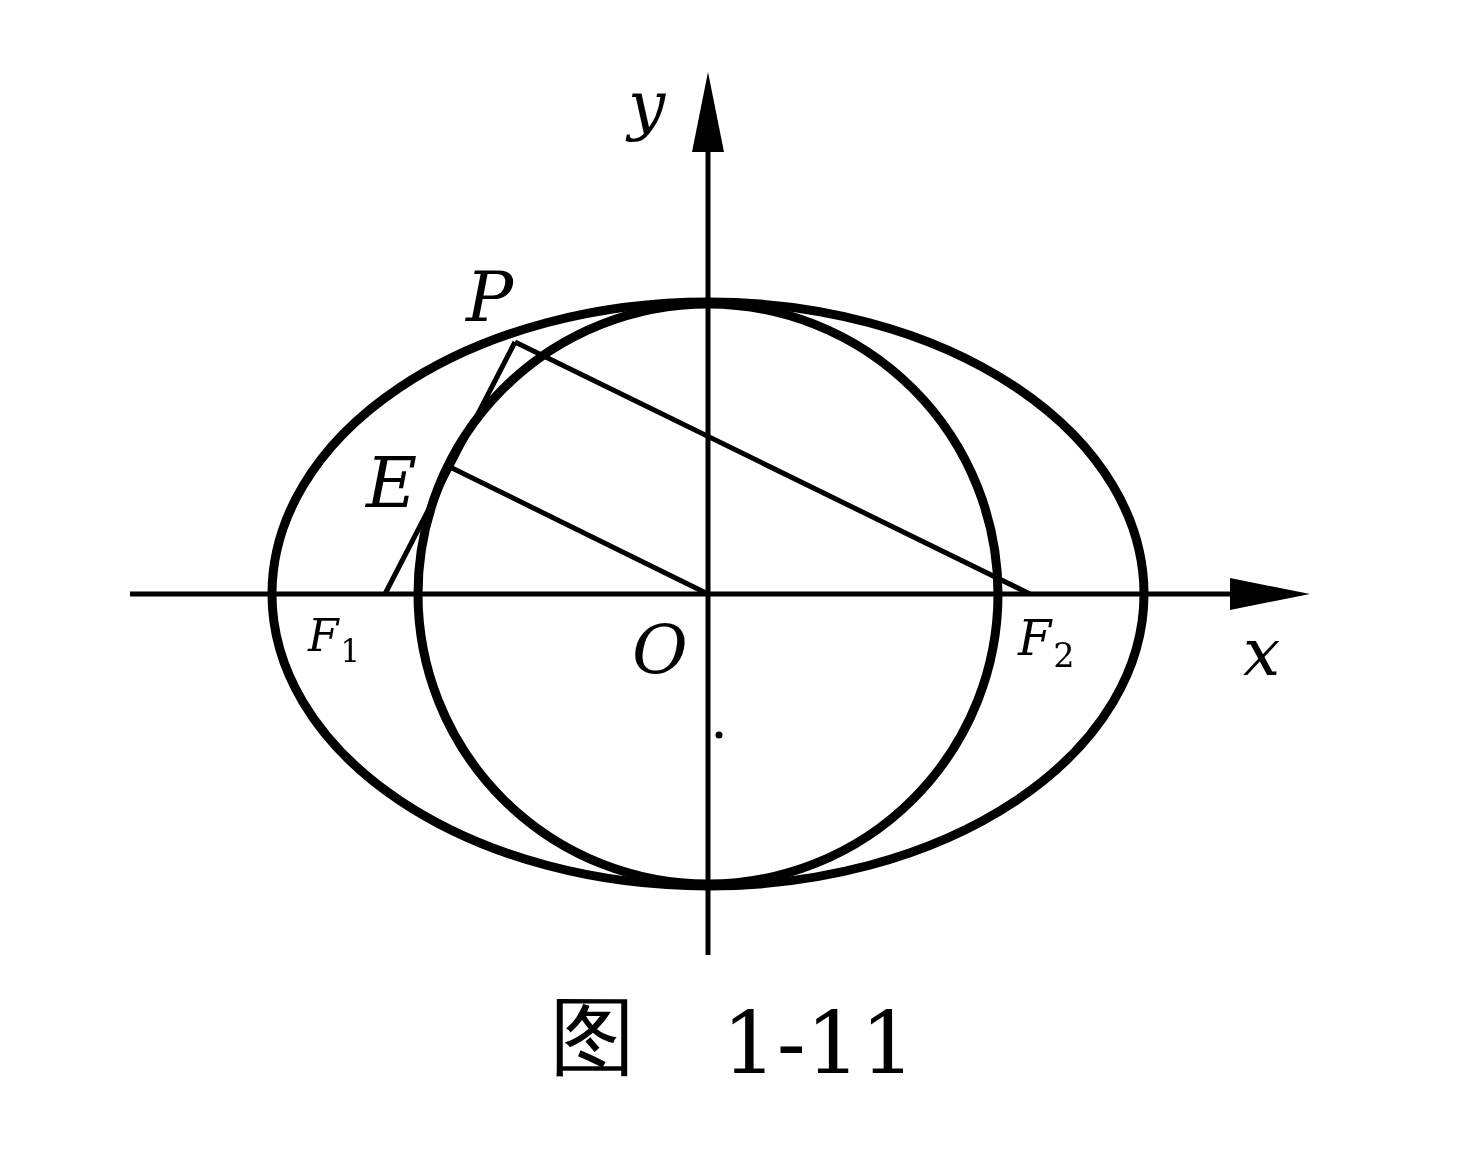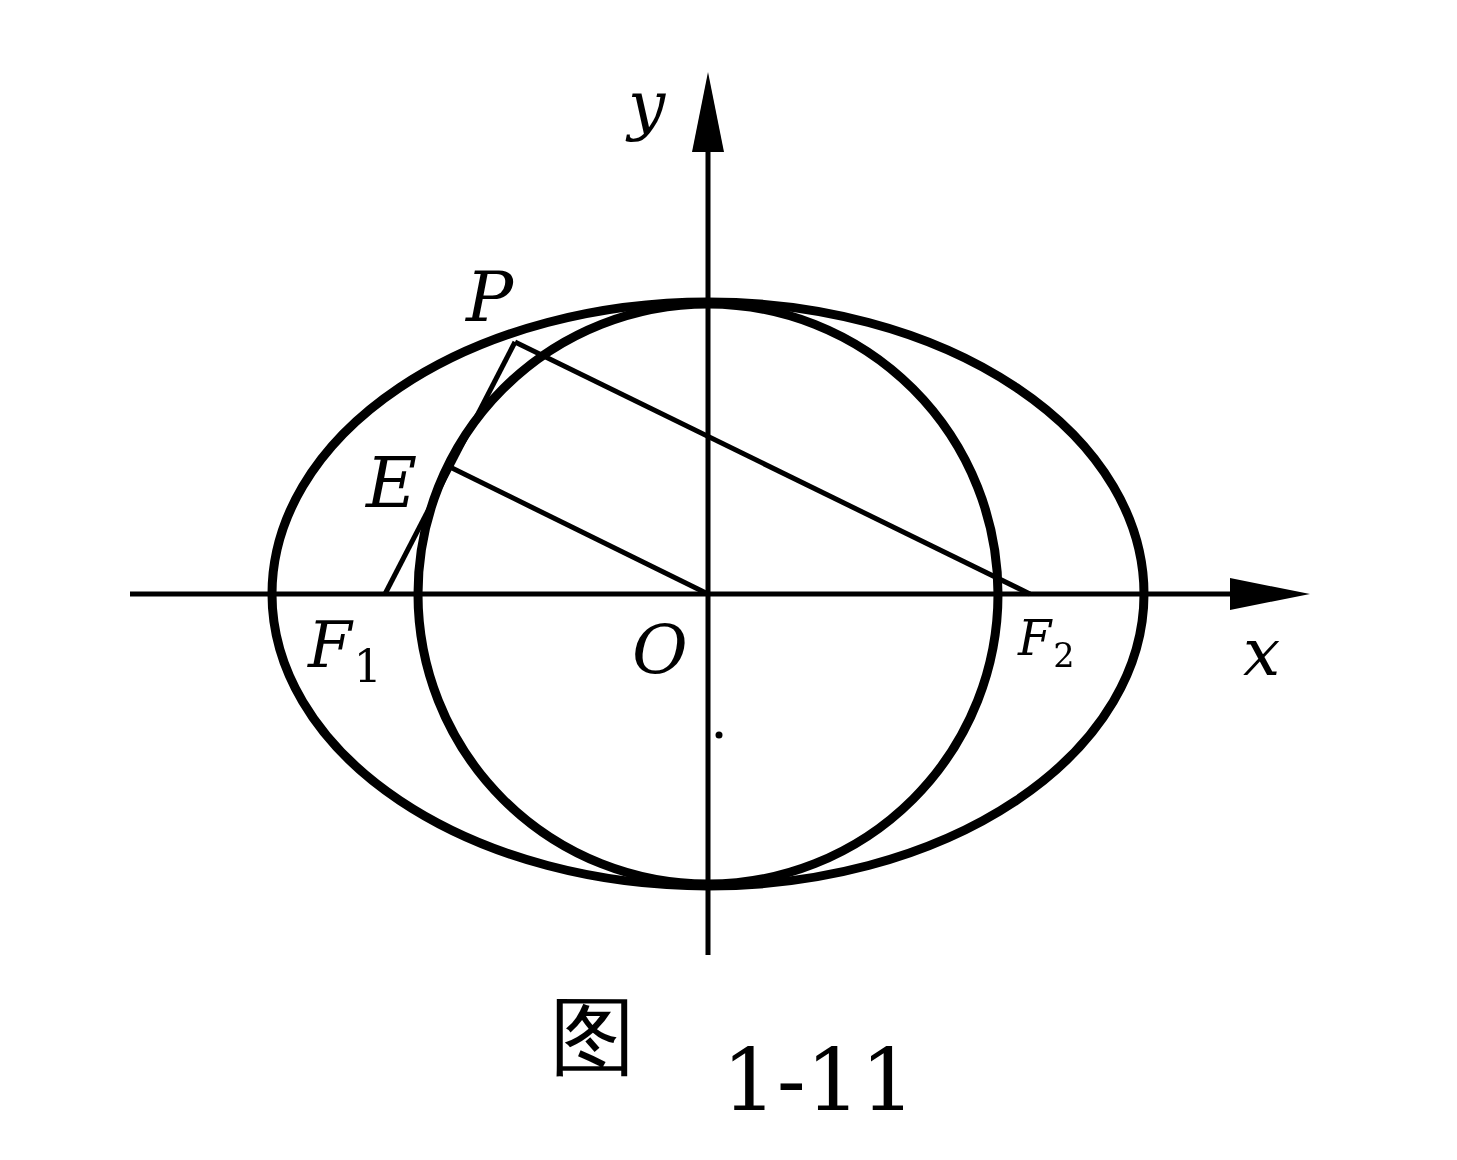--- a/index.html
+++ b/index.html
@@ -30,22 +30,22 @@
     <line x1="452" y1="468" x2="708" y2="594" stroke="#000" stroke-width="5"></line>
 
     <circle cx="719" cy="735" r="3.5" fill="#000"></circle>
   </svg>
 
   <div class="lbl" style="left:628px; top:72px; font-size:66px;">y</div>
   <div class="lbl" style="left:1243px; top:620px; font-size:66px;">x</div>
   <div class="lbl" style="left:632px; top:616px; font-size:68px;">O</div>
   <div class="lbl" style="left:466px; top:262px; font-size:70px;">P</div>
   <div class="lbl" style="left:366px; top:448px; font-size:70px;">E</div>
-  <div class="lbl" style="left:308px; top:614px; font-size:63px;">
+  <div class="lbl" style="left:308px; top:614px; font-size:44px;">
     <span>F</span><span class="sub">1</span>
   </div>
   <div class="lbl" style="left:1018px; top:614px; font-size:48px;">
     <span>F</span><span class="sub">2</span>
   </div>
 
   <div class="caption" style="left:550px; top:993px;">图</div>
-  <div class="caption" style="left:722px; top:1000px;margin-top:37px;">1-11</div>
+  <div class="caption" style="left:722px; top:1000px;">1-11</div>
 </div>
 
 </body></html>

